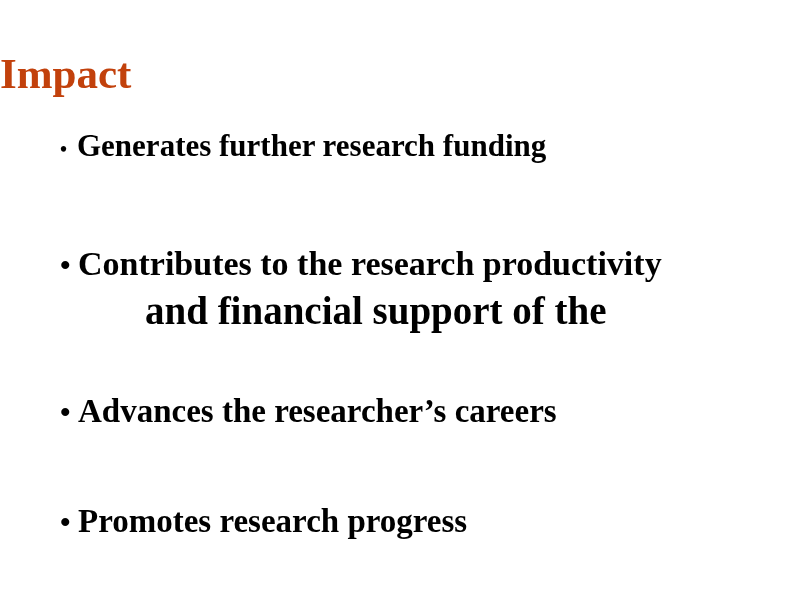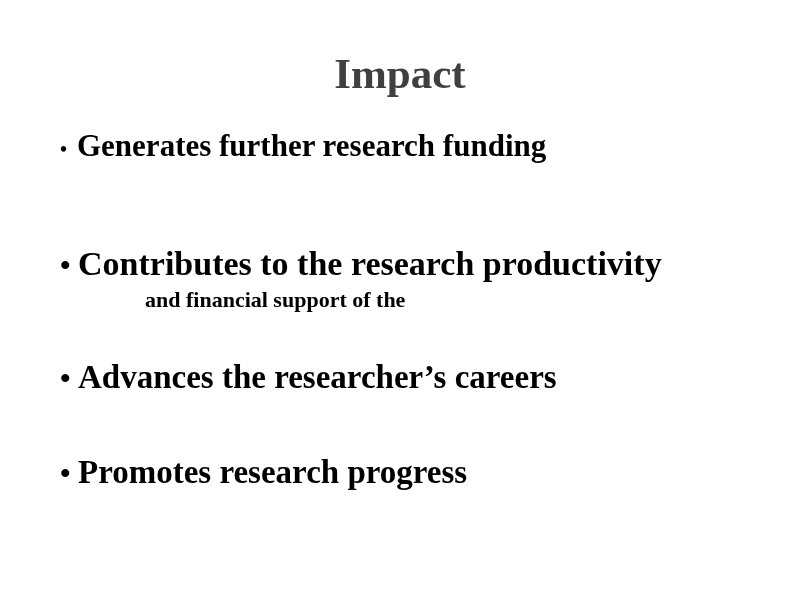--- a/index.html
+++ b/index.html
@@ -20,24 +20,24 @@
     background: #ffffff;
     box-sizing: border-box;
   }
 
   
   .slide-title {
     position: absolute;
     left: 0;
     top: 52px;
     width: 800px;
-    text-align: center;
+    text-align: left;
     font-size: 43px;
     font-weight: bold;
-    color: #404040;
+    color: #c2410c;
     letter-spacing: 0px;
     line-height: 1.0;
     white-space: nowrap;
   }
 
   
   .body-list {
     position: absolute;
     left: 60px;
     top: 128px;
@@ -73,41 +73,41 @@
     margin-bottom: 80px;
   }
   .item-1 .bullet-marker {
     font-size: 20px;
     width: 17px;
   }
 
   
   .item-2 {
     font-size: 34px;
-    margin-bottom: 44px;
+    margin-bottom: 56px;
   }
   .item-2 .bullet-marker {
     font-size: 30px;
     width: 18px;
   }
   .item-2 .wrap-line {
     display: block;
     padding-left: 85px;
     white-space: nowrap;
-    font-size: 22px;
+    font-size: 39px;
     line-height: 1.30;
   }
   .item-2 .first-line {
     line-height: 1.26;
   }
 
   
   .item-3 {
     font-size: 33px;
-    margin-bottom: 58px;
+    margin-bottom: 73px;
   }
   .item-3 .bullet-marker {
     font-size: 30px;
     width: 18px;
   }
 
   
   .item-4 {
     font-size: 33px;
     margin-bottom: 0;

